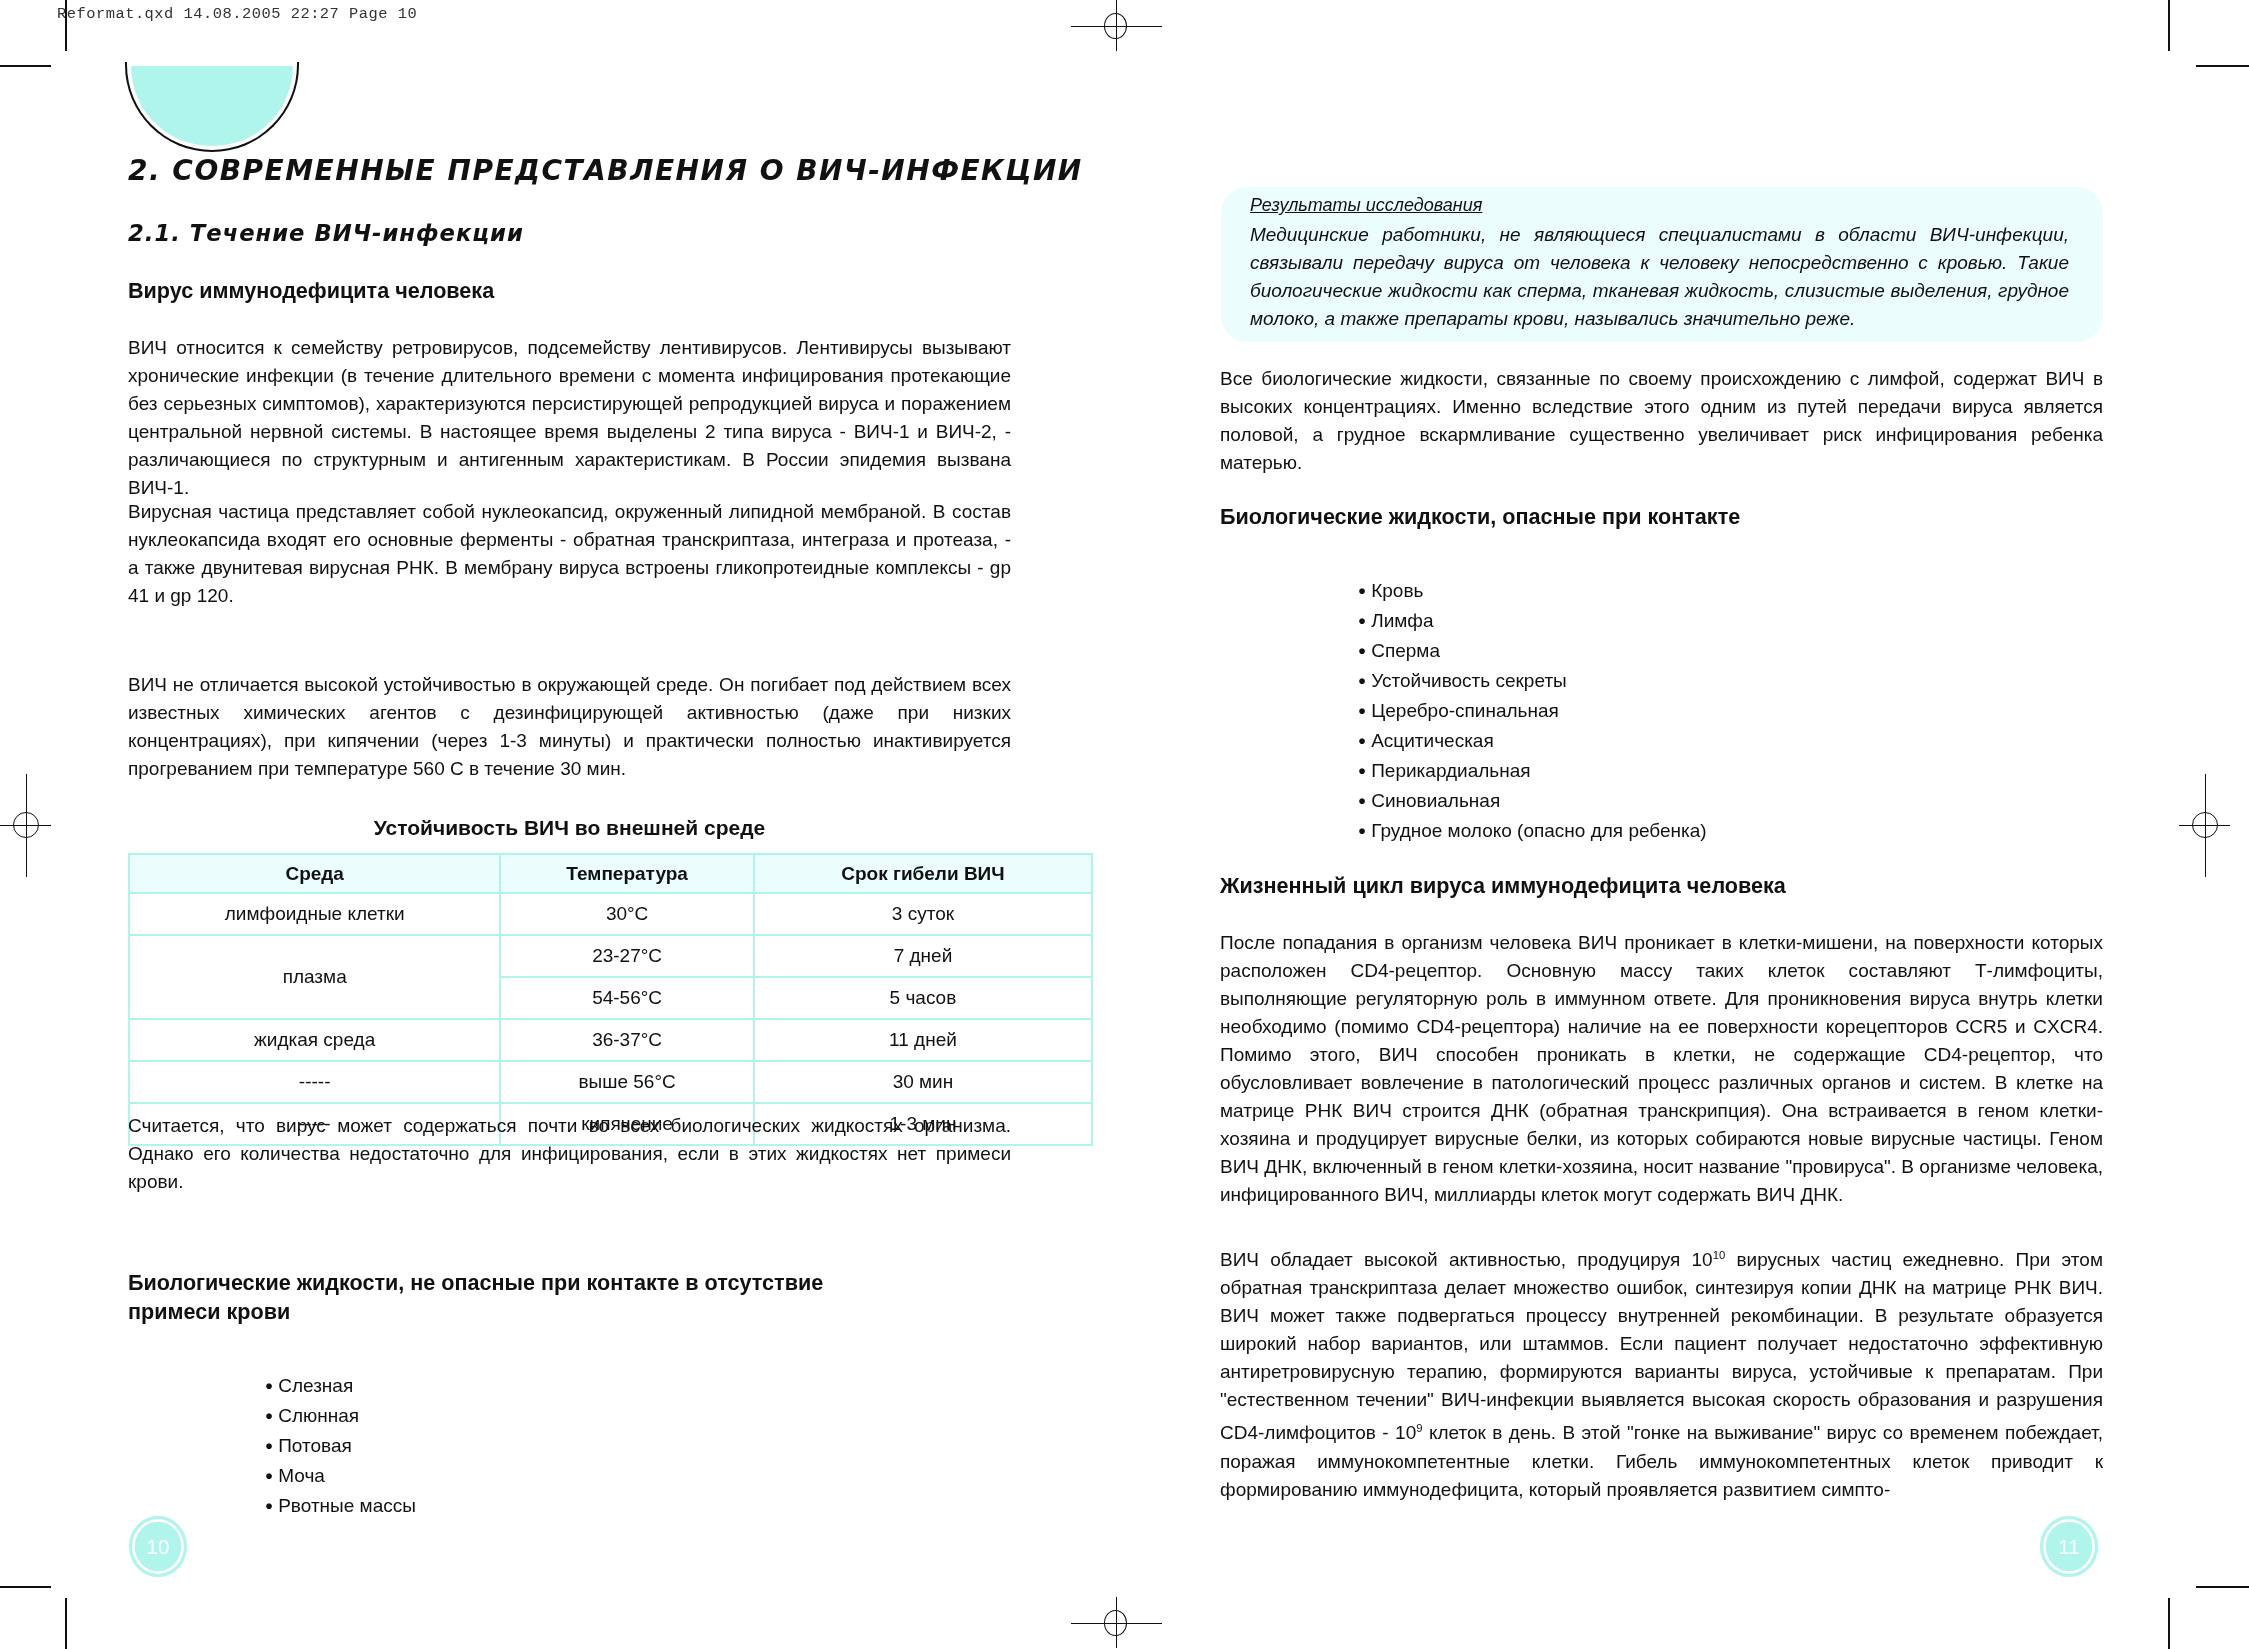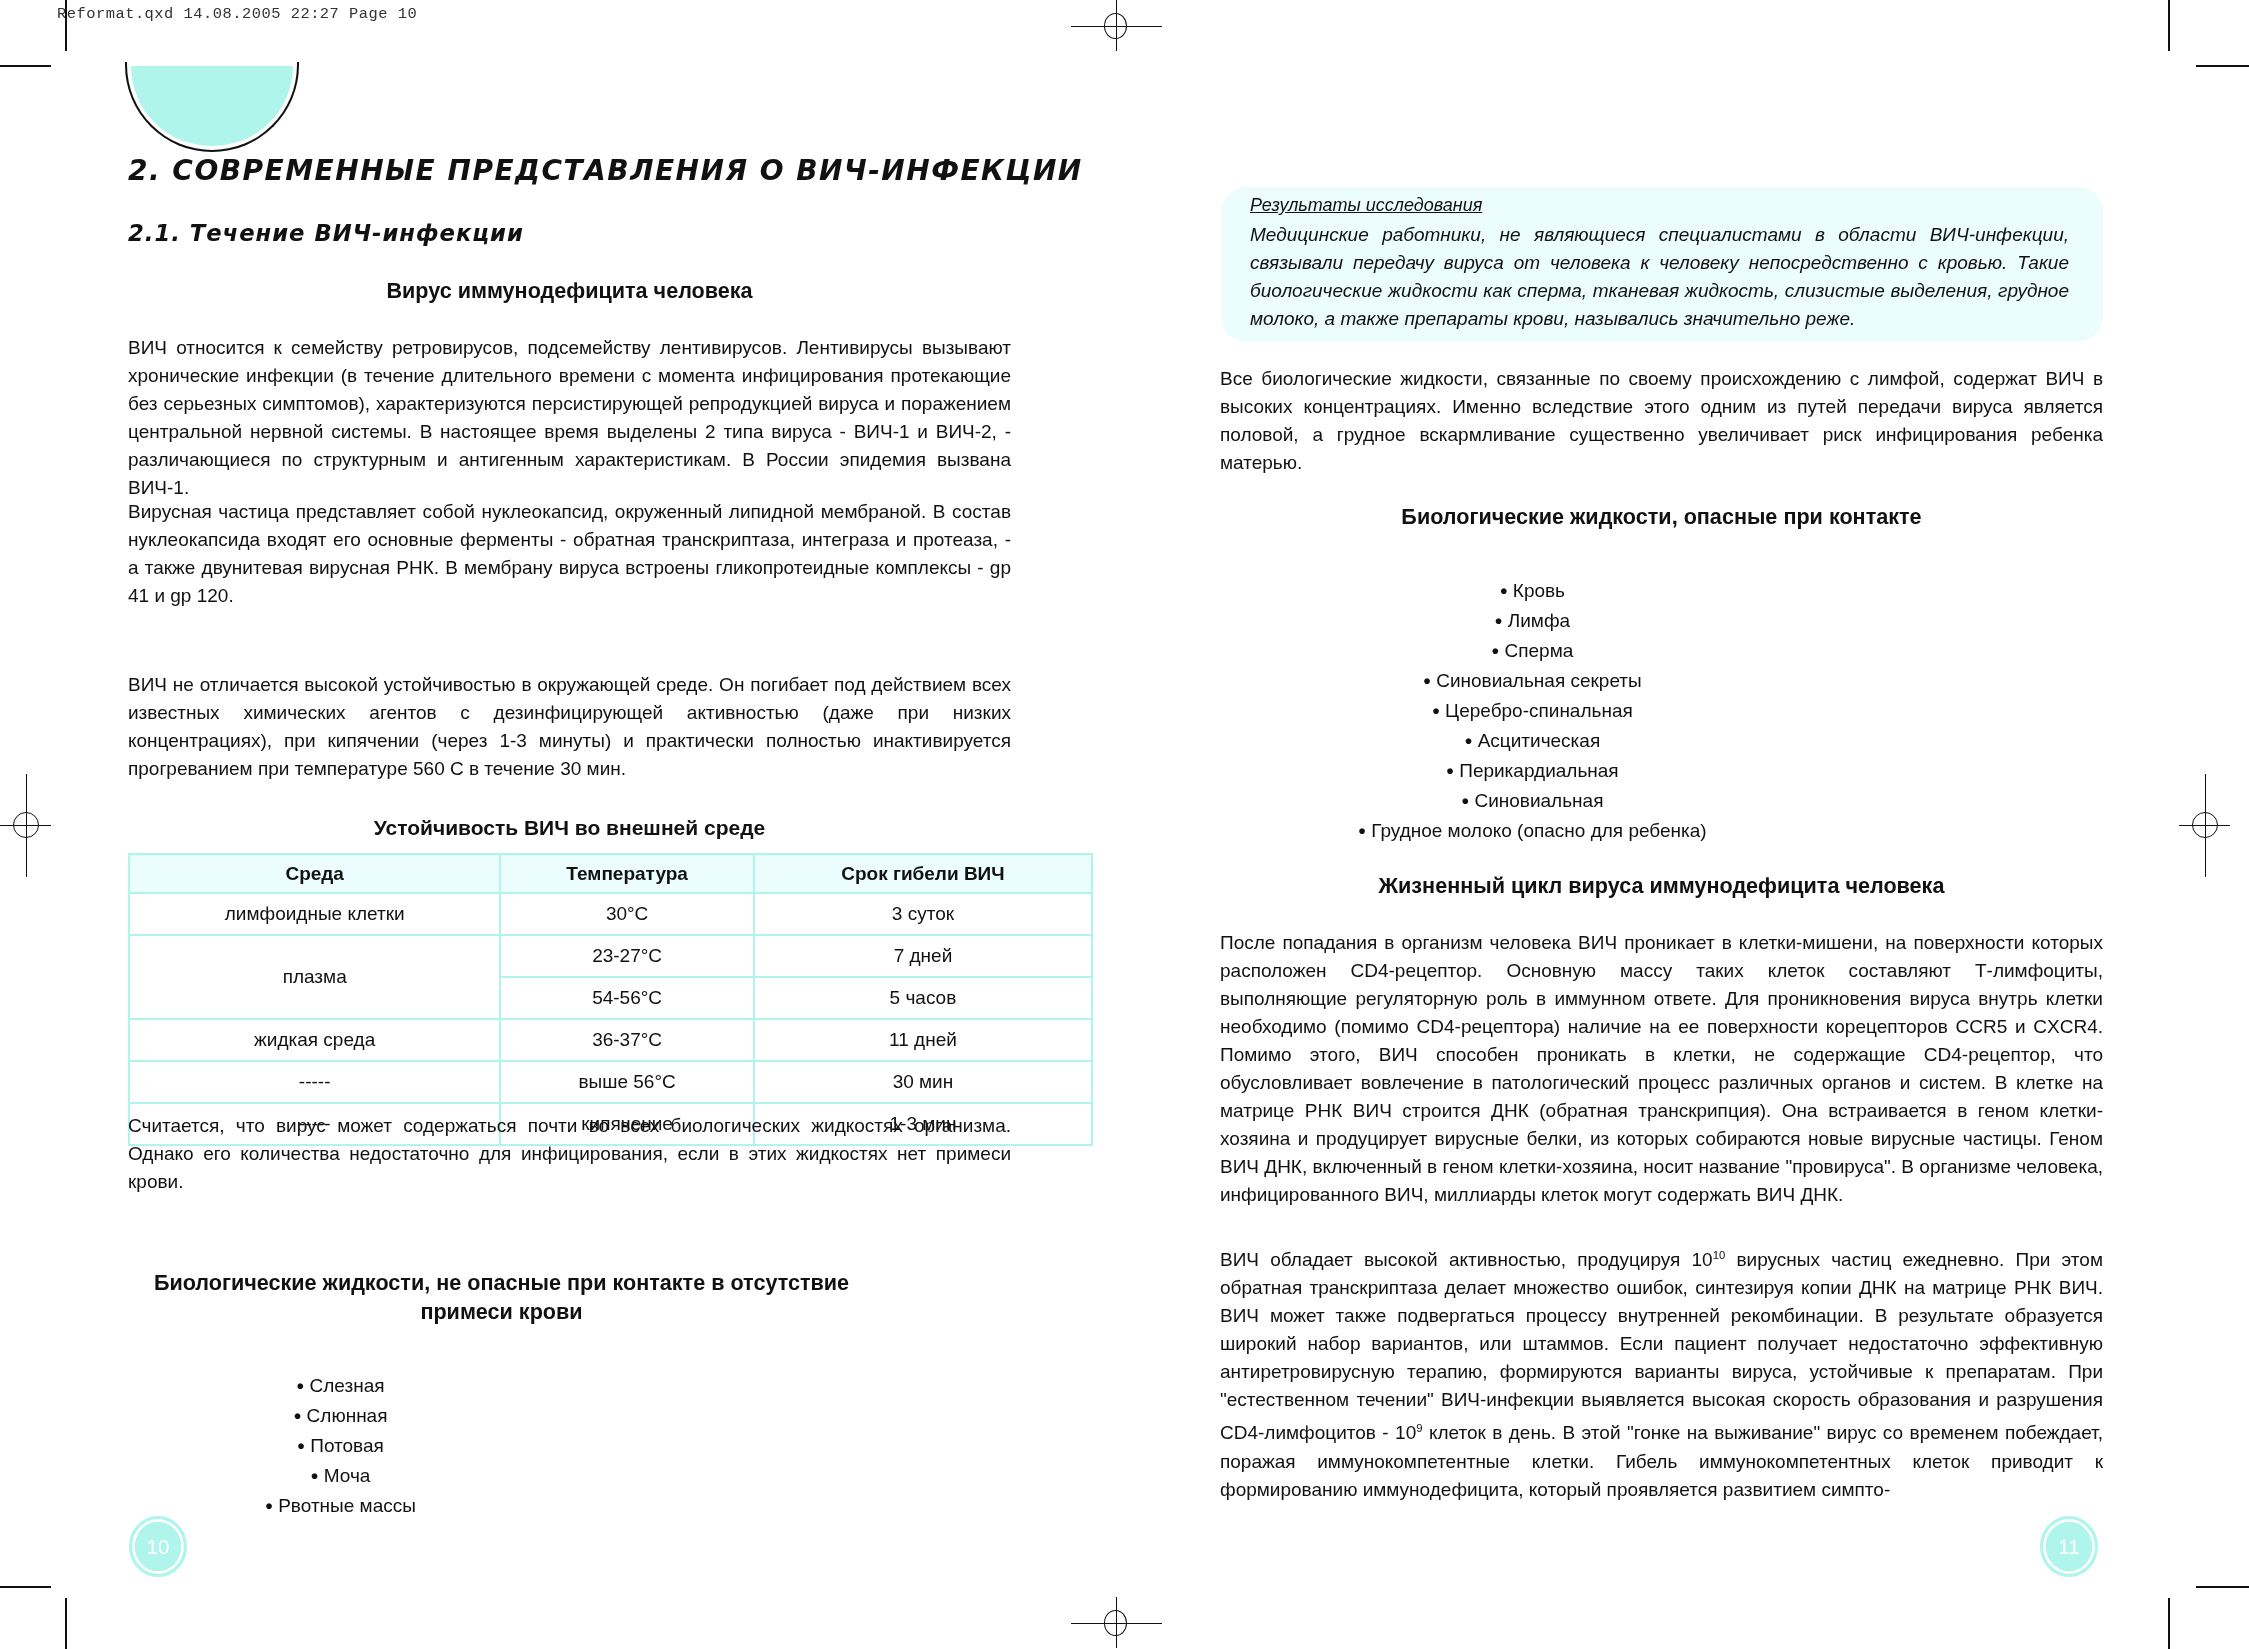--- a/index.html
+++ b/index.html
@@ -1,18 +1,18 @@
 <!DOCTYPE html>
 <html style="font-size:8.2px"><head>
 <meta charset="utf-8">
 <style>
   html, body { margin:0; padding:0; background:#ffffff; }
   body { width:2250px; height:1649px; position:relative; overflow:hidden;
          font-family:"Liberation Sans", sans-serif; color:#111; }
-  .abs { position:absolute;text-align:center; }
+  .abs { position:absolute; }
   .slug { left:57px; top:5.1px; font-family:"Liberation Mono", monospace; font-size:15.4px; color:#333; letter-spacing:0.5px; }
   .vline { position:absolute; width:1.5px; background:#111; }
   .hline { position:absolute; height:1.5px; background:#111; }
   .reg { position:absolute; width:0; height:0; }
   .reg .h { position:absolute; height:1.5px; background:#111; }
   .reg .v { position:absolute; width:1.5px; background:#111; }
   .reg .c { position:absolute; border:1.5px solid #111; border-radius:50%; }
 
   .tab-shape { left:125px; top:62px; width:170px; height:88px; background:#aff5ec;
      border:2.6px solid #111; border-top:none; border-radius:0 0 88px 88px / 0 0 88px 88px;
@@ -148,21 +148,21 @@
 <div class="abs callout-title">Результаты исследования</div>
 <div class="abs callout-text">Медицинские работники, не являющиеся специалистами в области ВИЧ-инфекции, связывали передачу вируса от человека к человеку непосредственно с кровью. Такие биологические жидкости как сперма, тканевая жидкость, слизистые выделения, грудное молоко, а также препараты крови, назывались значительно реже.</div>
 
 <div class="abs para right-col" style="top:365px;">Все биологические жидкости, связанные по своему происхождению с лимфой, содержат ВИЧ в высоких концентрациях. Именно вследствие этого одним из путей передачи вируса является половой, а грудное вскармливание существенно увеличивает риск инфицирования ребенка матерью.</div>
 <div class="abs h-sub right-col" style="top:504px;">Биологические жидкости, опасные при контакте</div>
 
 <ul class="abs bullets" style="left:1341px;top:560px;">
   <li>Кровь</li>
   <li>Лимфа</li>
   <li>Сперма</li>
-  <li>Синовиальная секреты</li>
+  <li>Устойчивость секреты</li>
   <li>Церебро-спинальная</li>
   <li>Асцитическая</li>
   <li>Перикардиальная</li>
   <li>Синовиальная</li>
   <li>Грудное молоко (опасно для ребенка)</li>
 </ul>
 
 <div class="abs h-sub right-col" style="top:873px;">Жизненный цикл вируса иммунодефицита человека</div>
 <div class="abs para right-col" style="top:929px;">После попадания в организм человека ВИЧ проникает в клетки-мишени, на поверхности которых расположен CD4-рецептор. Основную массу таких клеток составляют Т-лимфоциты, выполняющие регуляторную роль в иммунном ответе. Для проникновения вируса внутрь клетки необходимо (помимо CD4-рецептора) наличие на ее поверхности корецепторов CCR5 и CXCR4. Помимо этого, ВИЧ способен проникать в клетки, не содержащие CD4-рецептор, что обусловливает вовлечение в патологический процесс различных органов и систем. В клетке на матрице РНК ВИЧ строится ДНК (обратная транскрипция). Она встраивается в геном клетки-хозяина и продуцирует вирусные белки, из которых собираются новые вирусные частицы. Геном ВИЧ ДНК, включенный в геном клетки-хозяина, носит название "провируса". В организме человека, инфицированного ВИЧ, миллиарды клеток могут содержать ВИЧ ДНК.</div>
 

